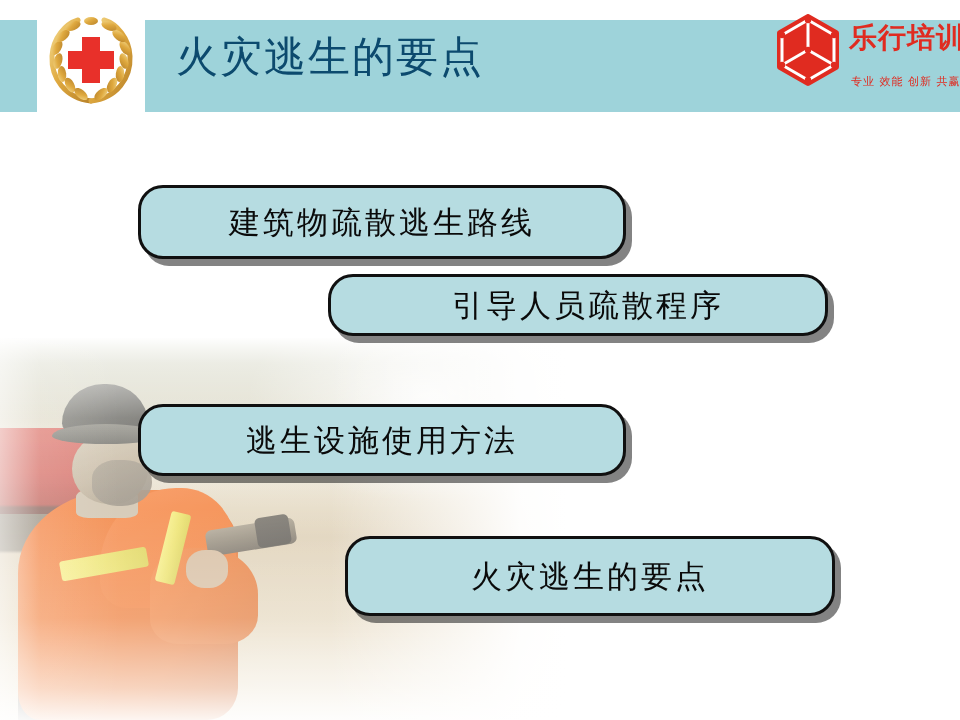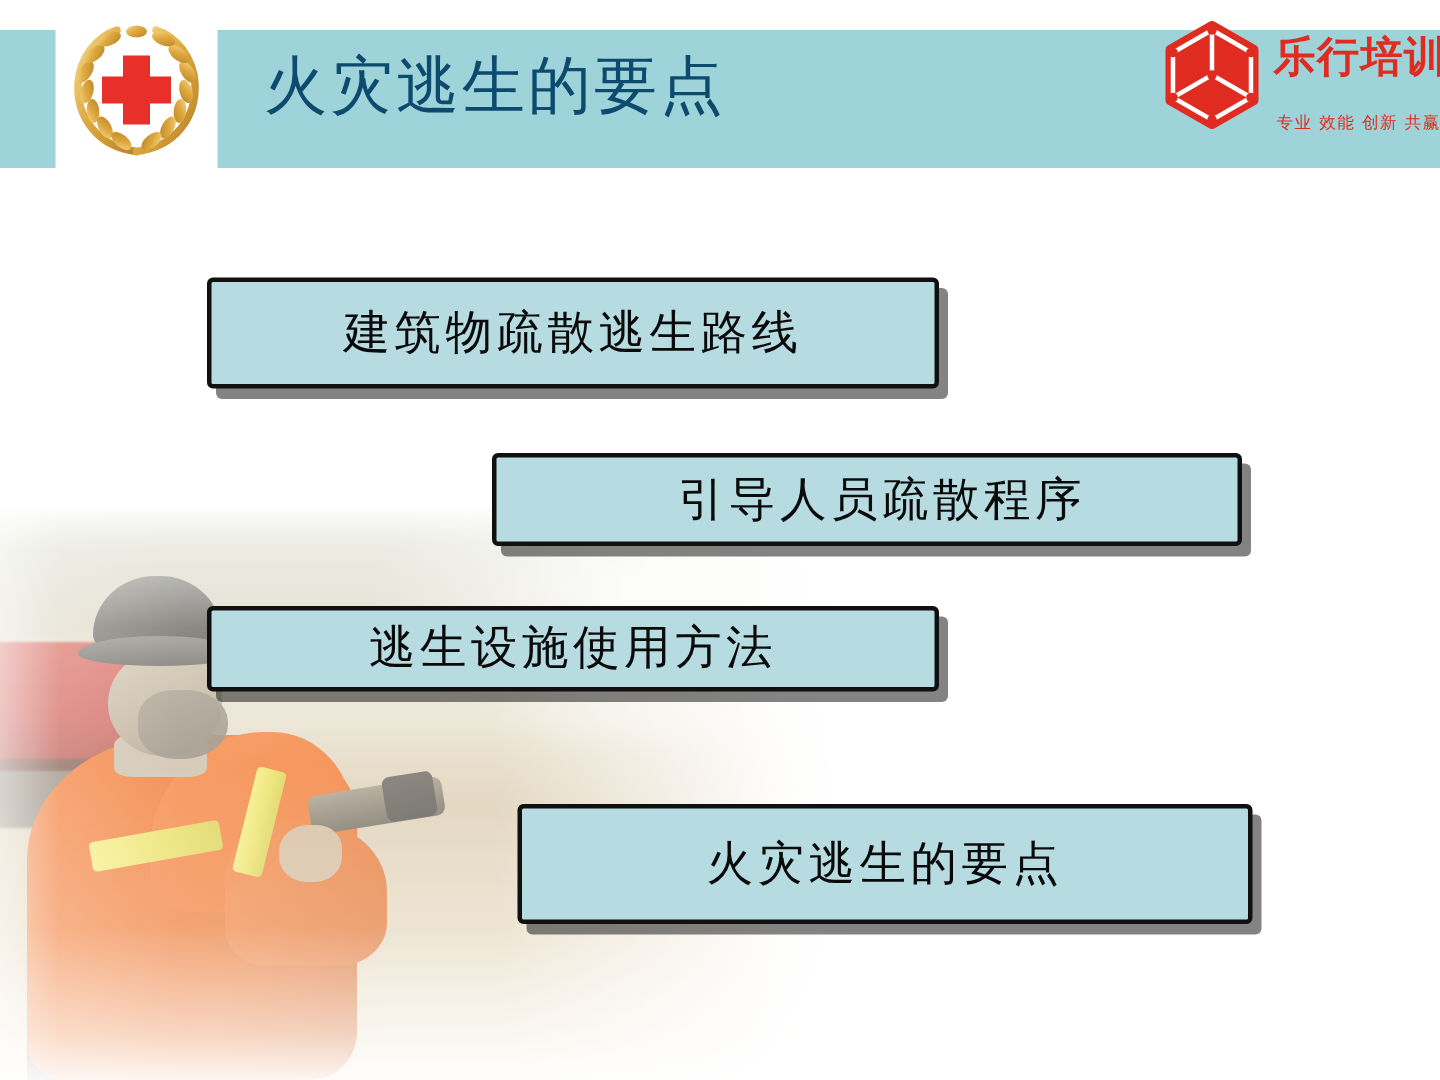--- a/index.html
+++ b/index.html
@@ -286,37 +286,37 @@
     line-height: 1;
     margin-top: 12px;
   }
 
   
   .box {
     position: absolute;
     box-sizing: border-box;
     background: #b6dce1;
     border: 3px solid #101010;
-    border-radius: 4px;
+    border-radius: 25px;
     box-shadow: 6px 7px 0 rgba(30,30,30,0.55);
     display: flex;
     align-items: center;
     justify-content: center;
   }
   .box-label {
     font-family: "DejaVu Serif", "Liberation Serif", serif;
     font-size: 31px;
     color: #0a0a0a;
     letter-spacing: 3px;
     white-space: nowrap;
     line-height: 1;
   }
   #box1 { left: 138px; top: 185px; width: 488px; height: 74px; }
-  #box2 { left: 328px; top: 302px; width: 500px; height: 62px; padding-left: 20px; }
-  #box3 { left: 138px; top: 404px; width: 488px; height: 57px; justify-content: center; }
+  #box2 { left: 328px; top: 274px; width: 500px; height: 62px; padding-left: 20px; }
+  #box3 { left: 138px; top: 404px; width: 488px; height: 72px; justify-content: center; }
   #box4 { left: 345px; top: 536px; width: 490px; height: 80px; }
 </style>
 </head>
 <body>
 
 <div id="slide">
 
   <div class="photo-layer">
     <div class="photo-inner">
       <div class="truck"></div>

